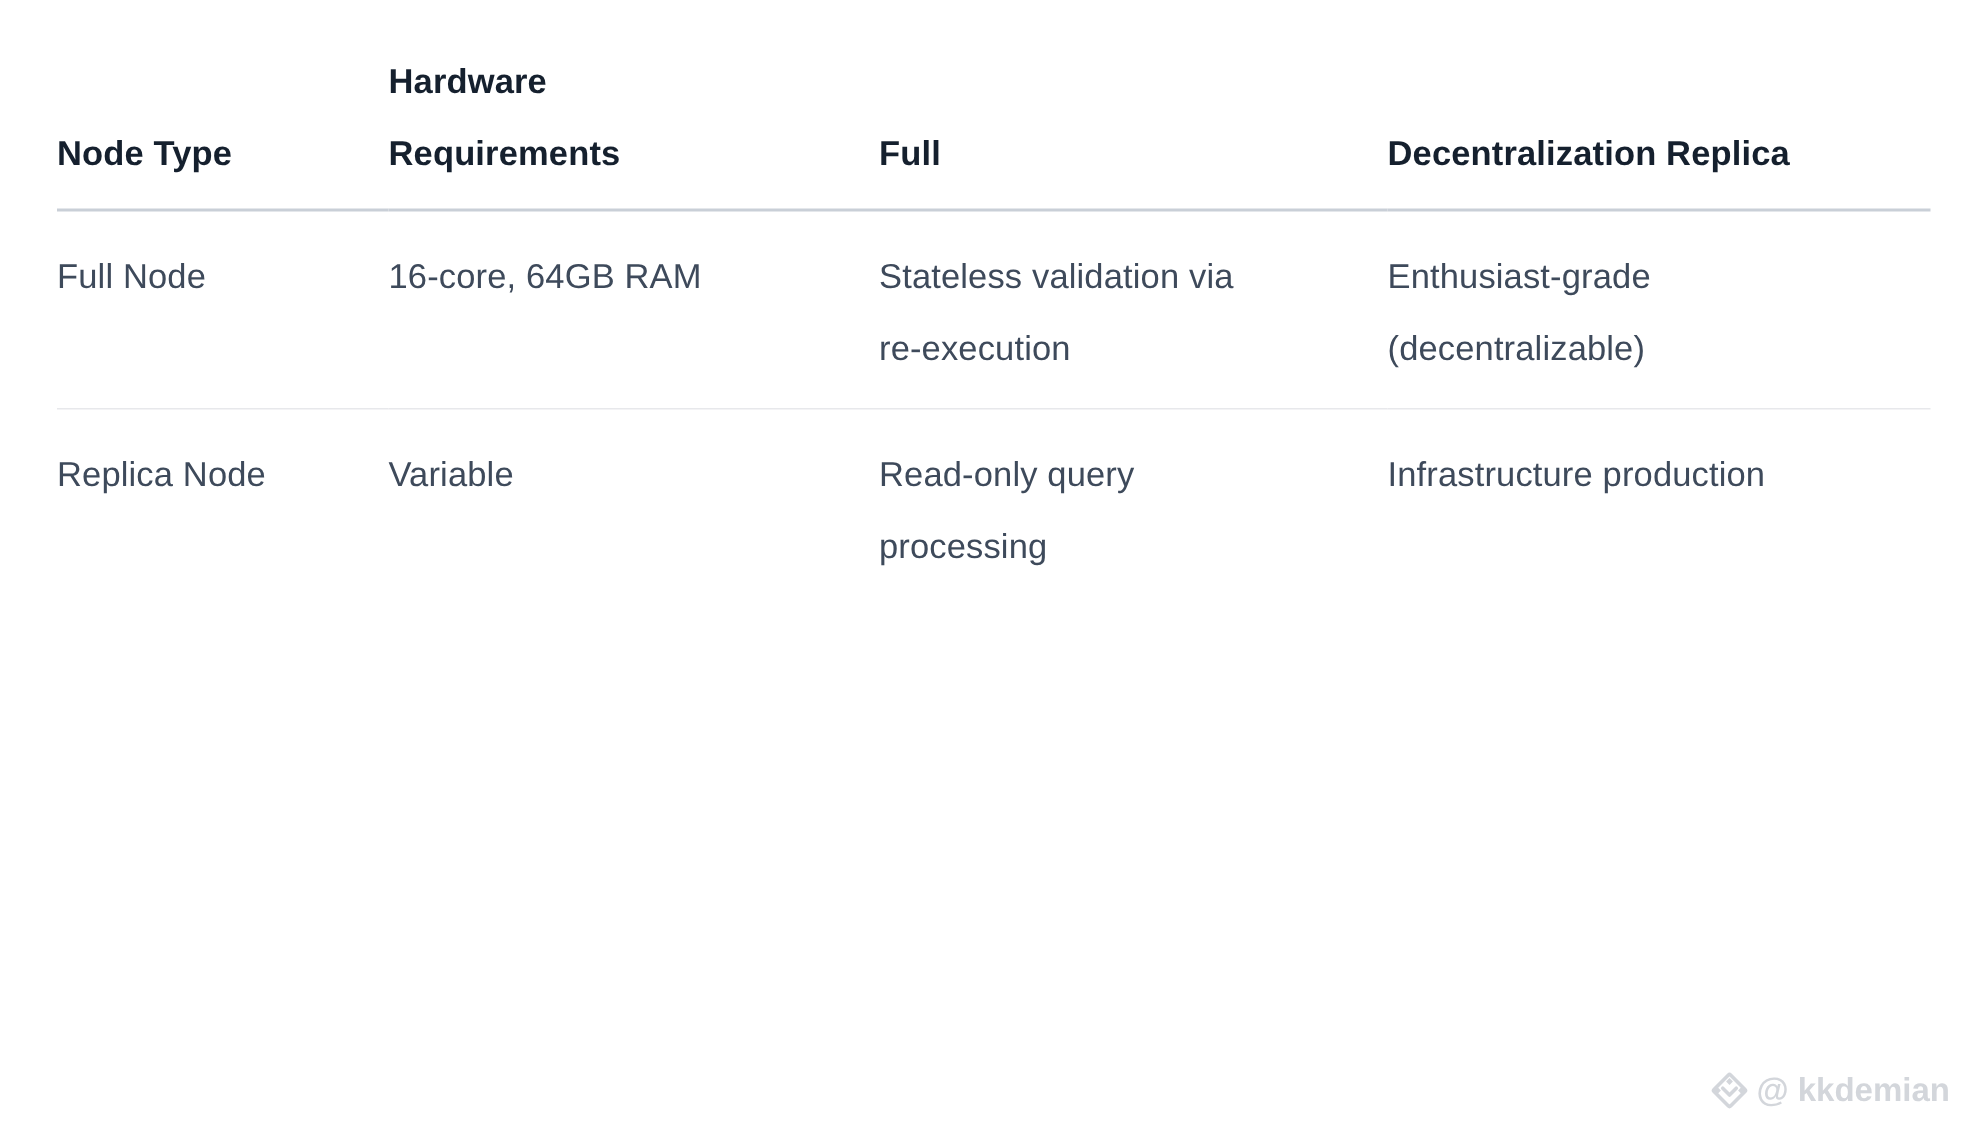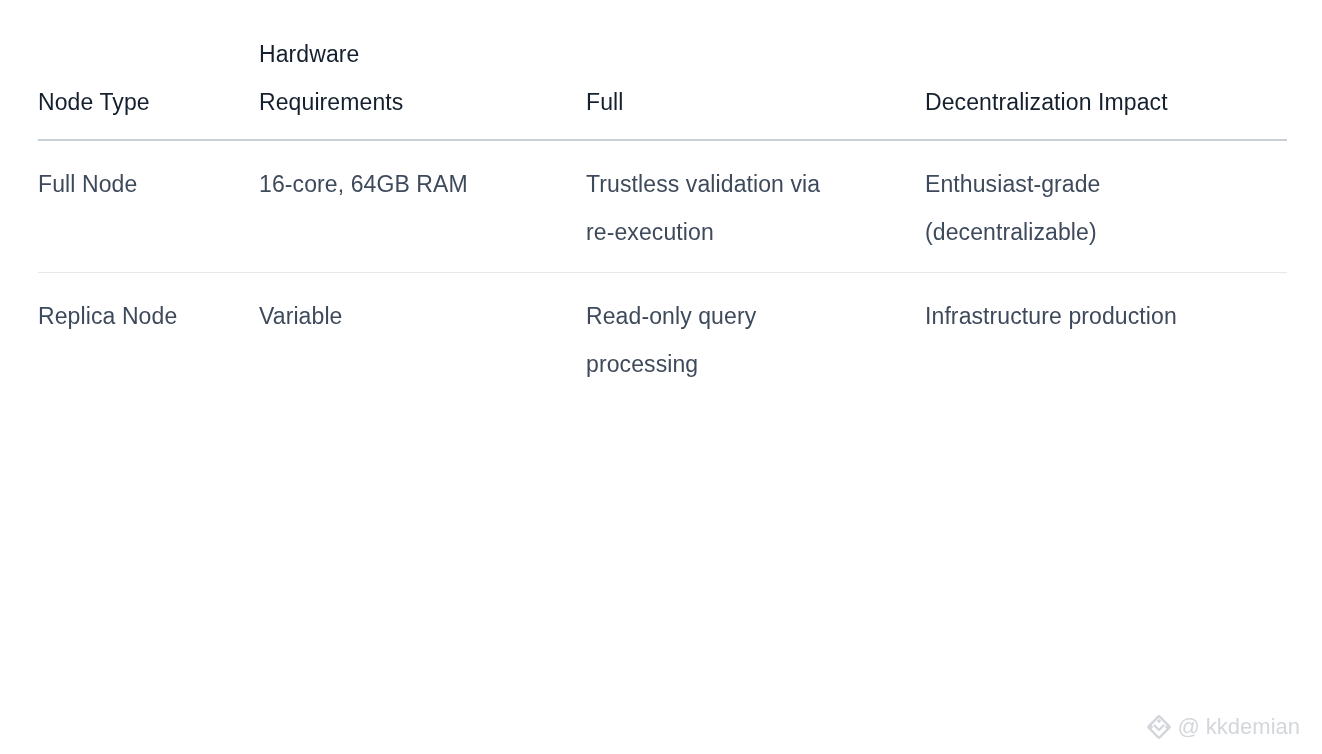--- a/index.html
+++ b/index.html
@@ -30,21 +30,21 @@
 
   th, td {
     text-align: left;
     font-size: 23px;
     line-height: 48px;
     white-space: pre-line;
     padding: 0 24px 0 0;
     letter-spacing: 0.1px;
   }
   th {
-    font-weight: 400;
+    font-weight: 700;
     color: #15202e;
     vertical-align: bottom;
     padding-bottom: 13px;
     border-bottom: 2px solid #c9cfd7;
   }
   td {
     font-weight: 400;
     color: #3e4a5b;
     vertical-align: top;
     padding-top: 19px;
@@ -57,21 +57,21 @@
   }
   .watermark {
     position: absolute;
     right: 22px;
     bottom: 13px;
     display: flex;
     align-items: center;
     gap: 4px;
     color: #d3d6db;
     font-size: 22px;
-    font-weight: 400;
+    font-weight: 700;
     user-select: none;
   }
   .watermark svg { display: block; }
 </style>
 </head>
 <body>
 
 <div class="page">
 
   <table class="node-table">
@@ -80,28 +80,28 @@
         <col class="c2">
         <col class="c3">
         <col class="c4">
     </colgroup>
     <thead>
       <tr>
         <th>Node Type</th>
         <th>Hardware
 Requirements</th>
         <th>Full</th>
-        <th>Decentralization Impact</th>
+        <th>Decentralization Replica</th>
       </tr>
     </thead>
     <tbody>
       <tr>
         <td>Full Node</td>
         <td>16-core, 64GB RAM</td>
-        <td>Trustless validation via
+        <td>Stateless validation via
 re-execution</td>
         <td>Enthusiast-grade
 (decentralizable)</td>
       </tr>
       <tr class="last-row">
         <td>Replica Node</td>
         <td>Variable</td>
         <td>Read-only query
 processing</td>
         <td>Infrastructure production</td>

